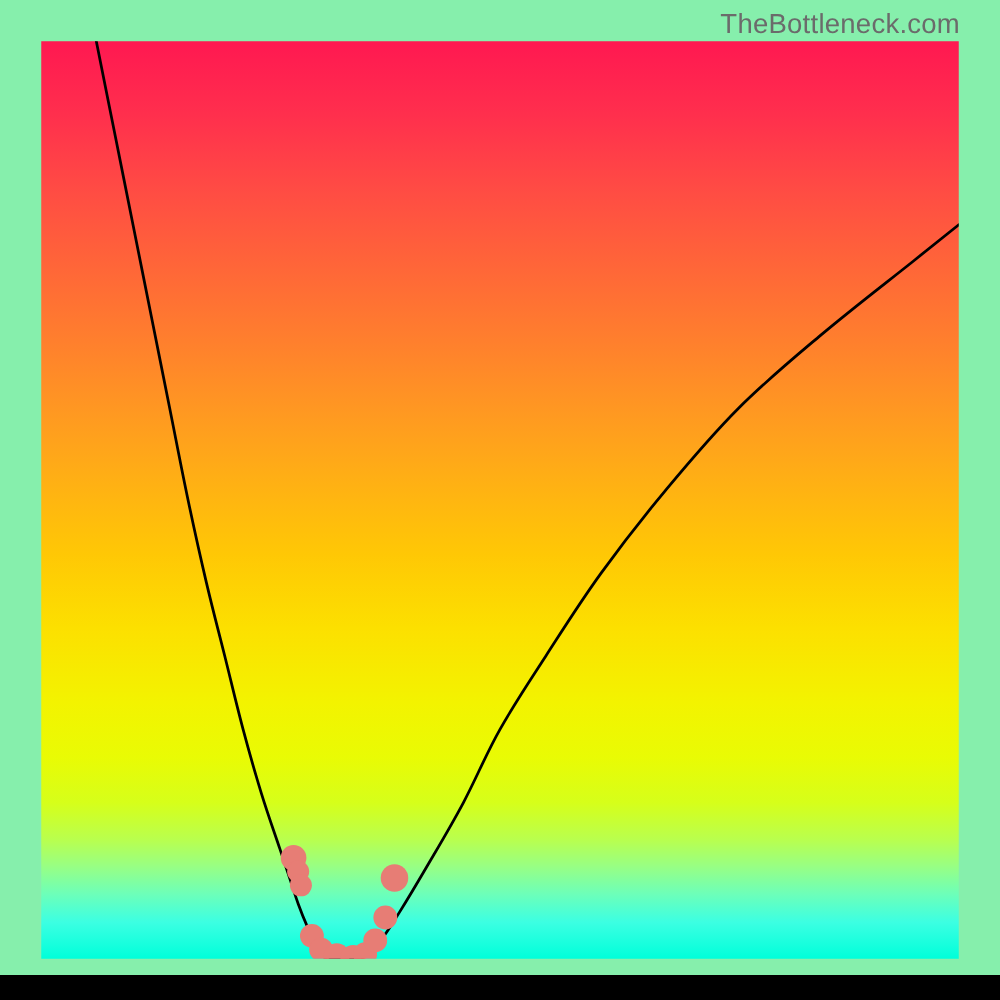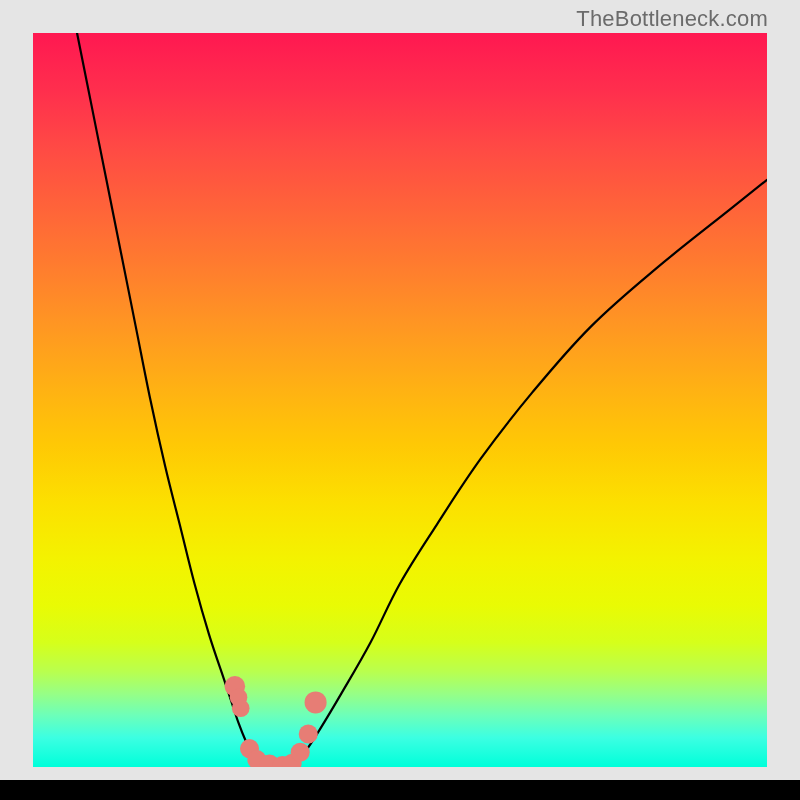--- a/index.html
+++ b/index.html
@@ -10,21 +10,21 @@
     background: #000;
     overflow: hidden;
     font-family: Arial, Helvetica, sans-serif;
   }
   .frame {
     position: absolute;
     top: 0;
     left: 0;
     width: 800px;
     height: 780px;
-    background: #e5e5e5;
+    background: #86efac;
   }
   .plot-area {
     position: absolute;
     top: 33px;
     left: 33px;
     width: 734px;
     height: 734px;
     
     background: linear-gradient(
       to bottom,

